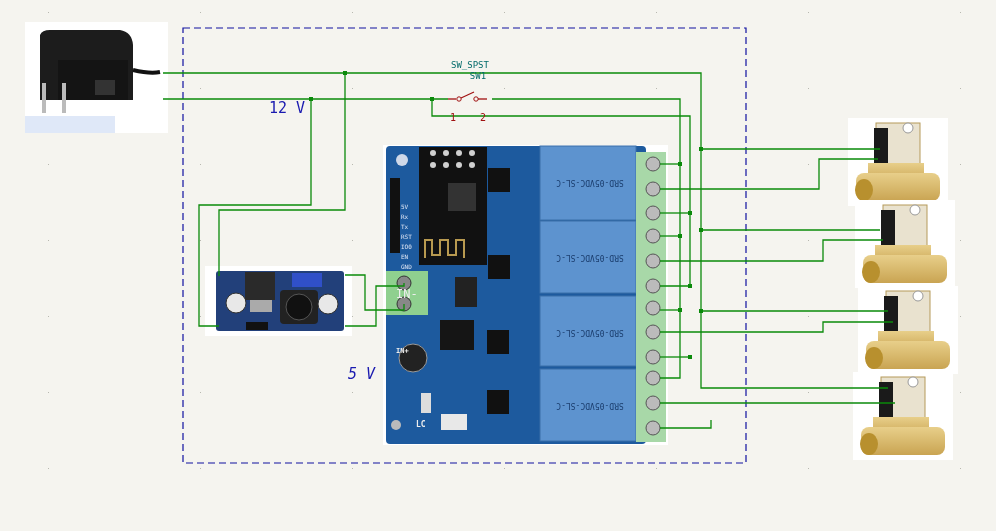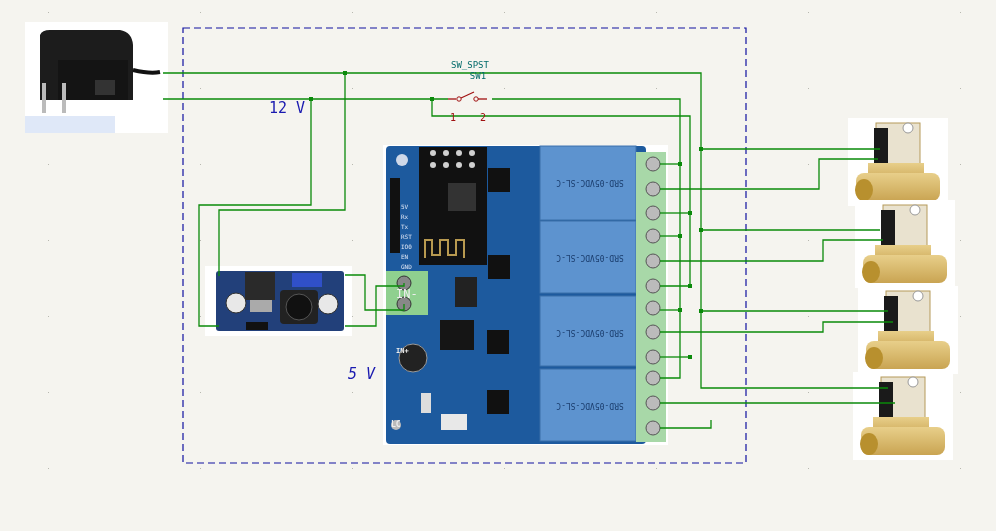--- a/index.html
+++ b/index.html
@@ -220,19 +220,19 @@
     <div>5V</div>
     <div>Rx</div>
     <div>Tx</div>
     <div>RST</div>
     <div>IO0</div>
     <div>EN</div>
     <div>GND</div>
   </div>
 <div class="abs" style="left:396px;top:263px;font-size:12px;color:#eee;">IN-</div>
 <div class="abs" style="left:396px;top:323px;font-size:7px;color:#eee;font-weight:bold;">IN+</div>
-<div class="abs" style="left:391px;top:396px;font-size:8px;color:#eee;font-weight:bold;">LC</div>
+<div class="abs" style="left:391px;top:396px;font-size:8px;color:#eee;font-weight:bold;padding-left:25px;">LC</div>
 <div id="relay-texts">
     <div class="abs" style="left: 548px; top: 154px; font-size: 8px; color: rgb(27, 62, 110); transform: rotate(180deg); width: 84px; text-align: center;">SRD-05VDC-SL-C</div>
     <div class="abs" style="left: 548px; top: 229px; font-size: 8px; color: rgb(27, 62, 110); transform: rotate(180deg); width: 84px; text-align: center;">SRD-05VDC-SL-C</div>
     <div class="abs" style="left: 548px; top: 304px; font-size: 8px; color: rgb(27, 62, 110); transform: rotate(180deg); width: 84px; text-align: center;">SRD-05VDC-SL-C</div>
     <div class="abs" style="left: 548px; top: 377px; font-size: 8px; color: rgb(27, 62, 110); transform: rotate(180deg); width: 84px; text-align: center;">SRD-05VDC-SL-C</div>
   </div>
 
 </body></html>

